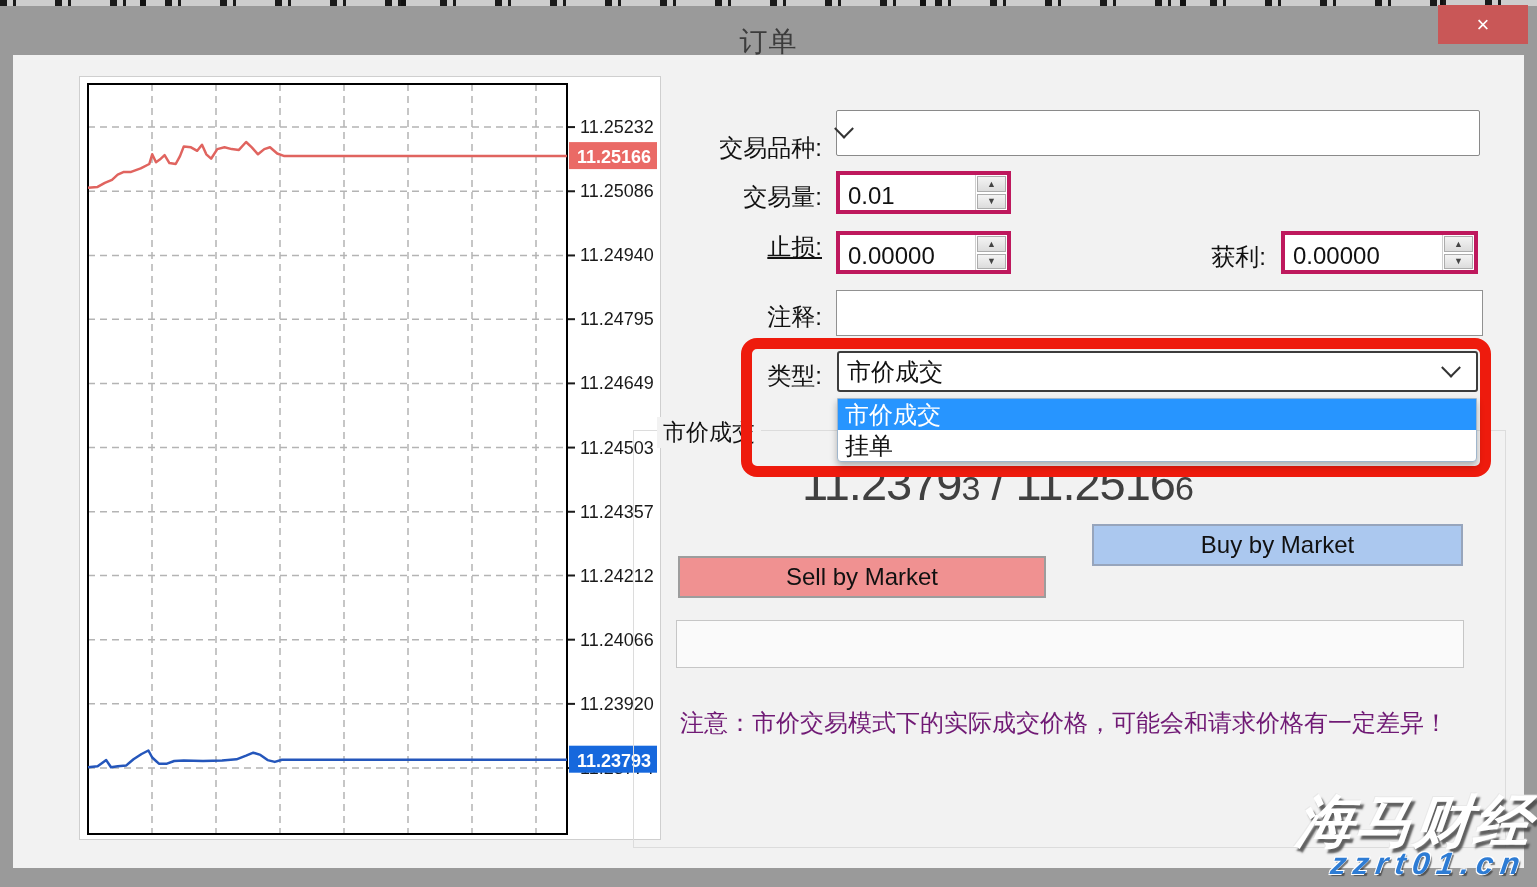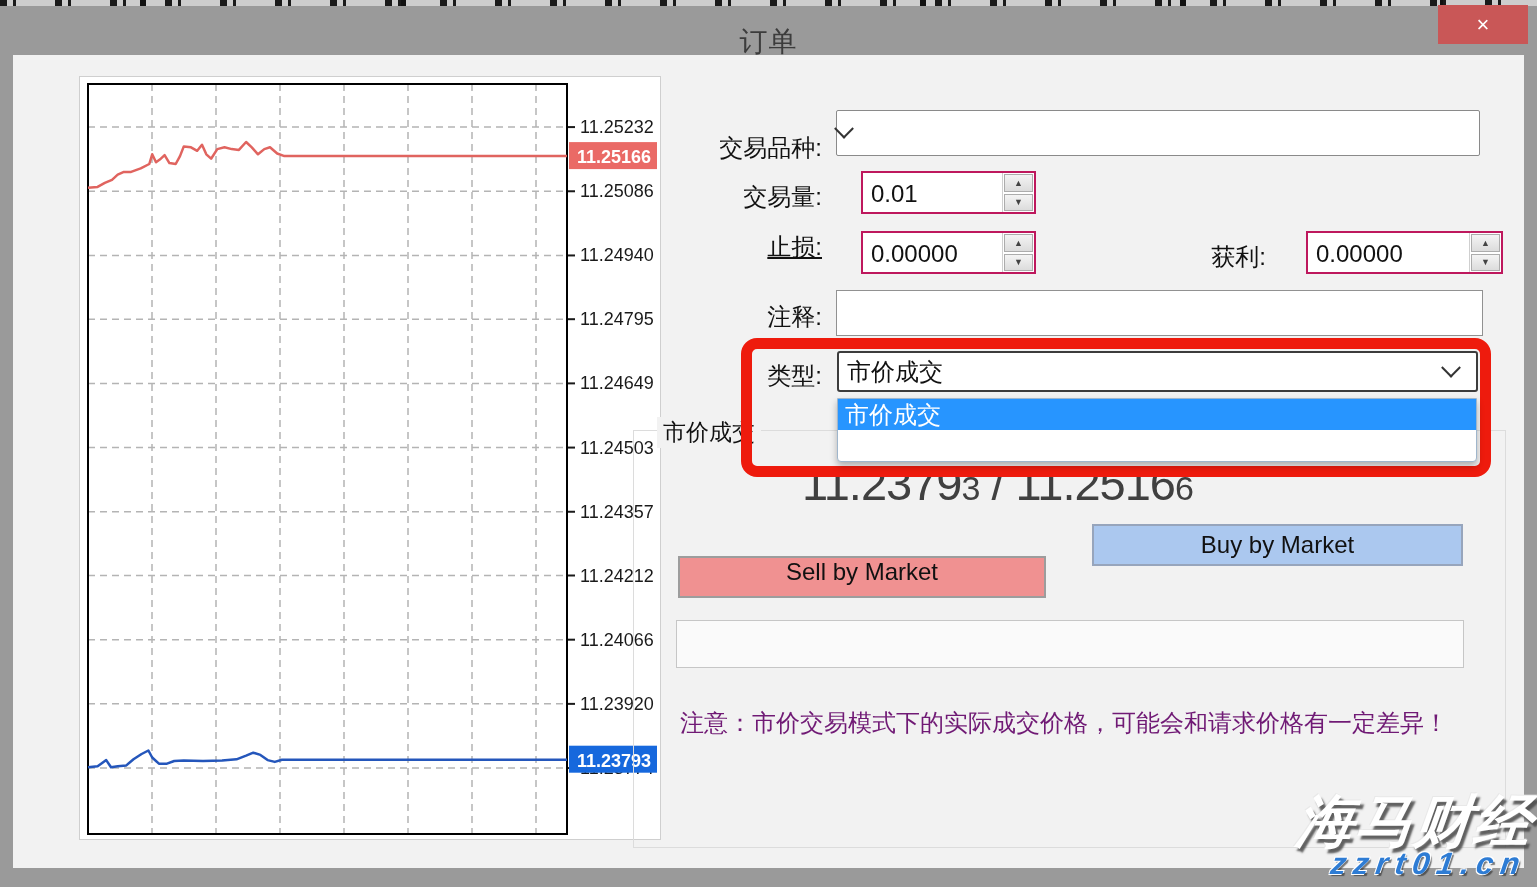--- a/index.html
+++ b/index.html
@@ -30,21 +30,21 @@
   .chart-panel { left:35px; top:76px; width:582px; height:764px; background:#fff; border:1px solid #cfcfcf;margin-left:44px; }
 
   
   .flabel { font-size:24px; color:#111; text-align:right; white-space:nowrap; }
 
   .combo { background:#fff; border:1px solid #8a8a8a; border-radius:2px; display:flex; align-items:center; }
   .combo .val { flex:1; font-size:24px; color:#111; padding-left:10px; white-space:nowrap; overflow:hidden; }
   .chevron { width:14px; height:14px; border-right:2px solid #333; border-bottom:2px solid #333;
     transform:rotate(45deg) translate(-3px,-3px); margin-right:18px; }
 
-  .spinbox { background:#fff; border:2px solid #be185d; display:flex;margin-left:25px; }
+  .spinbox { background:#fff; border:4px solid #be185d; display:flex; }
   .spinbox .sval { flex:1; font-size:24px; color:#111; padding:7px 0 0 8px; }
   .spincol { width:32px; display:flex; flex-direction:column; border-left:1px solid #cfcfcf; }
   .spinbtn { flex:1; background:linear-gradient(#f4f4f4,#dcdcdc); border:1px solid #acacac; margin:1px;
     font-size:9px; color:#444; display:flex; align-items:center; justify-content:center; cursor:pointer; }
 
   .text-input { background:#fff; border:1px solid #919191; font-size:24px; color:#111; padding:6px 8px;
     font-family:inherit; width:100%; height:100%; outline:none; }
 
   
   .annotation { left:741px; top:338px; width:750px; height:139px; border:11px solid var(--annotation-red,#ee1b0d);
@@ -63,21 +63,21 @@
   .groupbox { left:633px; top:430px; width:873px; height:418px; border:1px solid #dcdcdc; z-index:1; }
   .group-label { left:657px; top:417px; font-size:23px; color:#111; background:var(--dialog-bg,#f2f2f2);
     padding:0 6px; z-index:2; }
 
   .bigprice { left:633px; top:456px; width:729px; text-align:center; color:#404040; z-index:3;
     font-size:47px; letter-spacing:-1px; white-space:nowrap; }
   .bigprice .small { font-size:34px; }
 
   .sell-btn { left:678px; top:556px; width:368px; height:42px; background:var(--sell-bg,#f09191);
     border:2px solid var(--sell-border,#9d9d9d); font-size:24px; color:#111;
-    display:flex; align-items:flex-start; justify-content:center; cursor:pointer; z-index:3; }
+    display:flex; align-items:center; justify-content:center; cursor:pointer; z-index:3; }
   .buy-btn { left:1092px; top:524px; width:371px; height:42px; background:var(--buy-bg,#abc8ef);
     border:2px solid var(--buy-border,#97a5bc); font-size:24px; color:#111;
     display:flex; align-items:center; justify-content:center; cursor:pointer; z-index:3; }
 
   .status-bar { left:676px; top:620px; width:788px; height:48px; background:#fafafa; border:1px solid #c6c6c6; z-index:3; }
 
   .note { left:680px; top:707px; width:800px; font-size:24px; color:#701a75; z-index:3; white-space:nowrap; }
 
   
   .wm1 { right:4px; top:784px; font-size:57px; font-weight:900; font-style:italic; color:#fff;
@@ -210,16 +210,17 @@
 <div class="abs note">注意：市价交易模式下的实际成交价格，可能会和请求价格有一定差异！</div>
 
 <div class="abs annotation"></div>
 <div class="abs flabel" style="left:700px; top:360px; width:122px; z-index:11;">类型:</div>
 <div class="abs type-combo">
   <span class="val">市价成交</span>
   <span class="chevron"></span>
 </div>
 <div class="abs dropdown">
   <div class="dd-item sel">市价成交</div>
+  <div class="dd-item">挂单</div>
 </div>
 
 <div class="abs wm1">海马财经</div>
 <div class="abs wm2">zzrt01.cn</div>
 
 </body></html>

